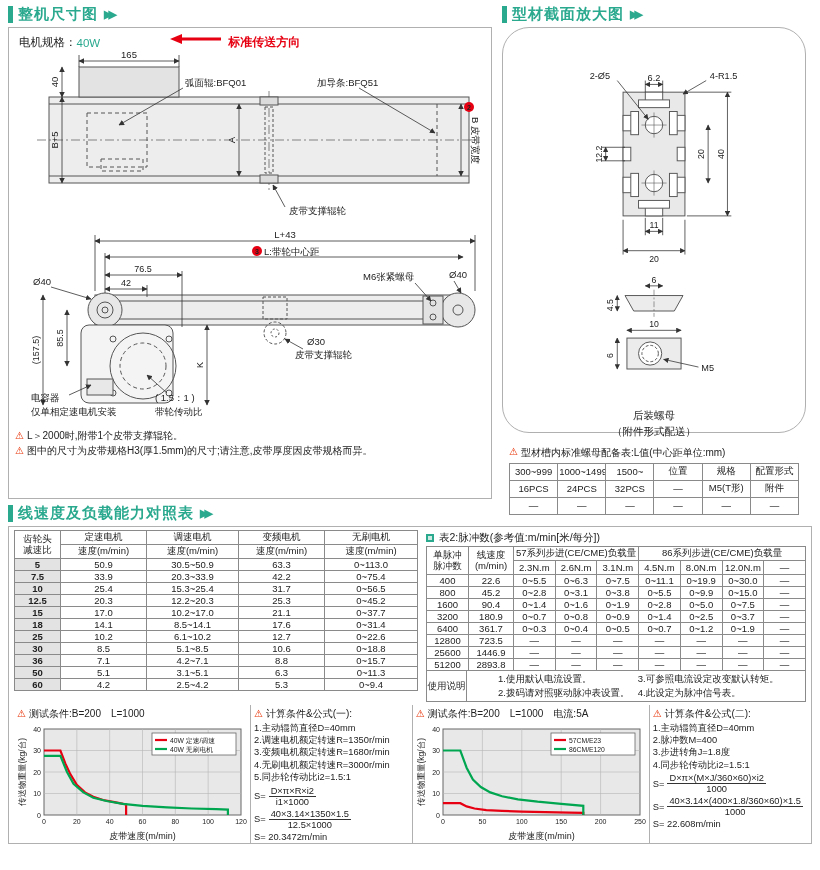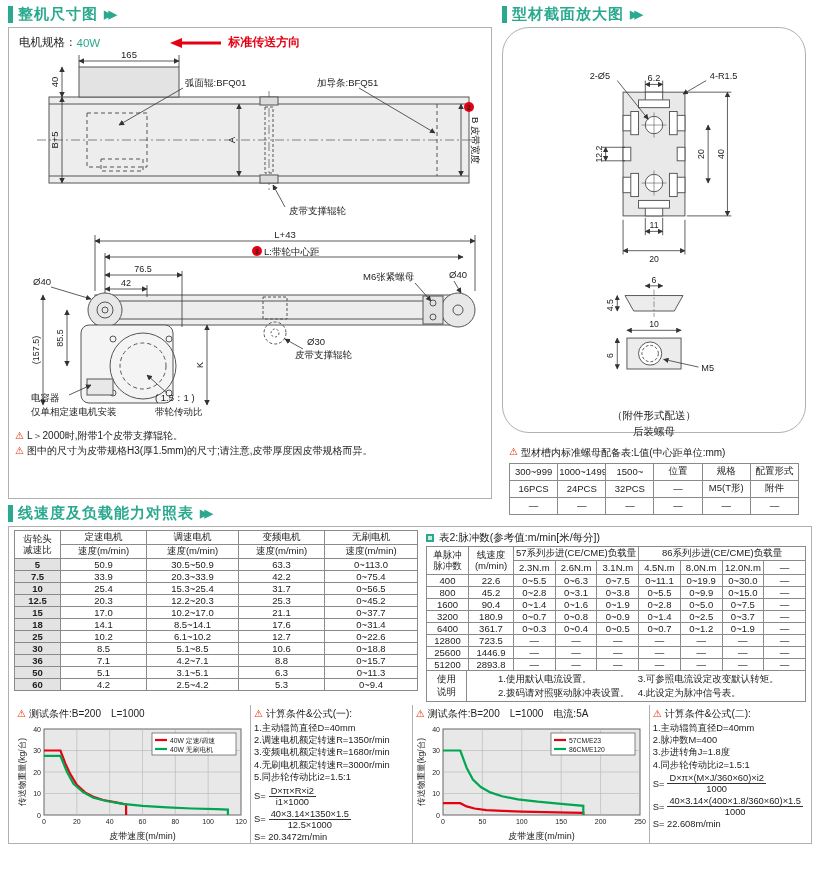--- a/index.html
+++ b/index.html
@@ -11,21 +11,21 @@
   .sec-t{ font-size:15px; font-weight:bold; color:var(--accent); letter-spacing:1px;}
   .chev{ color:var(--accent); font-size:11px; font-weight:bold; letter-spacing:-4px; margin-left:1px;}
   .frame{ border:1px solid var(--bd2); background:#fff;}
   .top-row{ display:flex; gap:10px;}
   .p-left{ width:484px;}
   .p-right{ width:304px;}
   .p-left .frame{ height:472px; padding:4px 6px; position:relative;}
   .p-right .frame{ height:406px; padding:10px 6px;border-radius:27px;}
   .motor-line{ display:flex; align-items:center; font-size:11.5px; margin:2px 0 0 4px;}
   .motor-val{ color:var(--accent);}
-  .dir{ margin-left:70px; display:flex; align-items:center; gap:6px; color:var(--red); font-weight:bold; font-size:12px;}
+  .dir{ margin-left:70px; display:flex; align-items:flex-start; gap:6px; color:var(--red); font-weight:bold; font-size:12px;}
   svg text{ fill:#222;}
   .notes{ font-size:10px; margin-top:2px; line-height:1.45;}
   .warn{ color:#e8380d; font-size:10px; margin-right:3px;}
   .note-row{ display:flex; align-items:flex-start;}
   
   .ntable{ border-collapse:collapse; width:100%; table-layout:fixed; font-size:9.5px; text-align:center; margin-top:3px;}
   .ntable th,.ntable td{ border:1px solid var(--bd); height:17px; font-weight:normal; padding:0 1px; overflow:hidden; white-space:nowrap;}
   .p-note{ font-size:10px; margin-top:6px;}
   .nut-cap{ text-align:center; font-size:10.5px; line-height:1.5;}
   
@@ -35,21 +35,21 @@
   .cap{ display:flex; align-items:center; gap:5px; font-size:10.5px; height:16px;}
   .sq{ width:8px; height:8px; border:2px solid var(--accent); background:#cdeae2; display:inline-block;}
   .dtable{ border-collapse:collapse; width:100%; table-layout:fixed; font-size:9.5px; text-align:center;padding-left:8px;}
   .dtable th,.dtable td{ border:1px solid var(--bd); padding:0 1px; font-weight:normal; white-space:nowrap; overflow:hidden;}
   .dtable th{ height:14px; font-size:9.5px;}
   .t1 td{ height:11px;}
   .t2 td{ height:11.6px;}
   .t1 tbody td:first-child{ background:#e3e3e3; font-weight:bold;}
   .two-l{ line-height:1.15;}
   .remark{ display:flex; border:1px solid var(--bd); border-top:none; font-size:9.5px;}
-  .remark-label{ width:40px; border-right:1px solid var(--bd); display:flex; flex-direction:column; justify-content:center; align-items:center; line-height:1.3;}
+  .remark-label{ width:40px; border-right:1px solid var(--bd); display:flex; flex-direction:row; justify-content:center; align-items:center; line-height:1.3;}
   .remark-body{ flex:1; padding:1px 3px;margin-left:28px;}
   .remark-row{ display:flex; line-height:1.45;}
   .remark-row span:first-child{ width:46%;}
   .quads{ display:flex; margin-top:3px; height:138px;}
   .quad{ padding:1px 3px;}
   .quad + .quad{ border-left:1px solid var(--bd2);}
   .q1{ width:236px;} .q2{ width:176px;} .q3{ width:238px;} .q4{ flex:1;}
   .test-line{ font-size:10px; display:flex; align-items:center; margin:1px 0;}
   .f-title{ font-size:10px; display:flex; align-items:center; margin:1px 0;}
   .f-lines{ font-size:9.3px; line-height:1.34;}
@@ -289,22 +289,22 @@
             <line x1="196" y1="92" x2="160" y2="84" marker-end="url(#arr)"></line>
           </g>
           <text x="150" y="5.5" font-size="9" text-anchor="middle">6</text>
           <text x="108" y="28" font-size="9" text-anchor="middle" transform="rotate(-90 108 28)">4.5</text>
           <text x="150" y="51" font-size="9" text-anchor="middle">10</text>
           <text x="108" y="80" font-size="9" text-anchor="middle" transform="rotate(-90 108 80)">6</text>
           <text x="199" y="96" font-size="9.5" fill="#2aa98f">M5</text>
         </svg>
 
         <div class="nut-cap">
+          <div>后装螺母</div>
           <div>（附件形式配送）</div>
-          <div>后装螺母</div>
         </div>
 
         <div class="p-note note-row">
           <span class="warn">⚠</span>
           <span>型材槽内标准螺母配备表:L值(中心距单位:mm)</span>
         </div>
 
         <table class="ntable">
           <thead>
             <tr>

